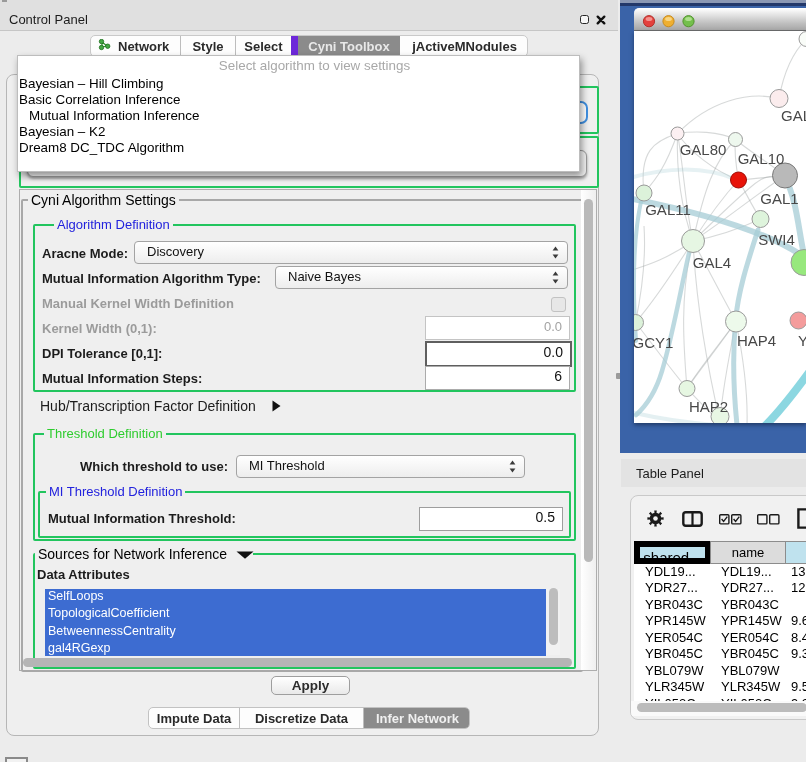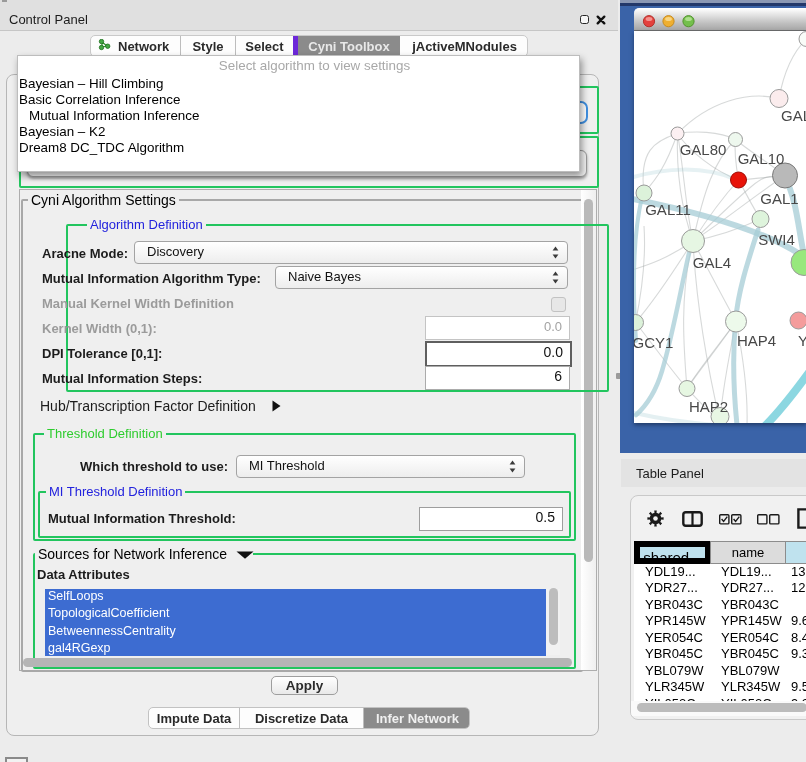--- a/index.html
+++ b/index.html
@@ -42,21 +42,21 @@
 
 <div class="abs" style="left:19px;top:189px;width:578px;height:482px;border:1px solid #adadad;box-sizing:border-box;"></div>
 
 <div class="gbox" style="left:21px;top:199px;width:558px;height:469px;border-color:#a8a8a8;">
   <div class="gtitle" style="left:5px;font-size:14px;">Cyni Algorithm Settings</div>
 </div>
 
 <div class="abs" style="left:581px;top:190px;width:15px;height:480px;background:linear-gradient(to right,#ffffff,#efefef);"></div>
 <div class="abs" style="left:584px;top:199px;width:9px;height:363px;background:#b9b9b9;border-radius:5px;"></div>
 
-<div class="gbox" style="left:33px;top:224px;width:539px;height:164px;margin-left:33px;">
+<div class="gbox" style="left:33px;top:224px;width:539px;height:164px;">
   <div class="gtitle" style="left:19px;color:#2222dd;">Algorithm Definition</div>
 </div>
 <div class="lbl b" style="left:42px;top:246px;">Aracne Mode:</div>
 <div class="combo" style="left:134px;top:241px;width:432px;height:21px;">
     <span class="ct">Discovery</span>
   <svg class="spin" width="7" height="13" viewBox="0 0 7 13">
       <path d="M3.5 0.5 L6.4 4.5 H0.6 Z" fill="#3a3a3a"></path>
       <path d="M3.5 12.5 L6.4 8.5 H0.6 Z" fill="#3a3a3a"></path>
     </svg>
 </div>
@@ -114,34 +114,34 @@
     <path d="M0.5 0.5 H17.5 L9 7.8 Z" fill="#111"></path>
   </svg>
 <div class="lbl b" style="left:37px;top:567px;">Data Attributes</div>
 <div class="abs" style="left:45px;top:589px;width:501px;height:67px;background:#3d6cd1;overflow:hidden;">
   <div style="color:#fff;font-size:12.5px;line-height:17.5px;padding:0 0 0 3px;margin-top:-1.5px;">SelfLoops<br>TopologicalCoefficient<br>BetweennessCentrality<br>gal4RGexp</div>
 </div>
 <div class="abs" style="left:546px;top:589px;width:14px;height:66px;background:#f2f2f2;"></div>
 <div class="abs" style="left:549px;top:588px;width:9px;height:57px;background:#bdbdbd;border-radius:5px;"></div>
 <div class="abs" style="left:23px;top:658px;width:549px;height:9px;background:#b5b5b5;border-radius:5px;"></div>
 
-<div class="abs" style="left:271px;top:676px;width:67px;height:19px;background:linear-gradient(#ffffff,#e9e9e9);border:1px solid #9e9e9e;border-radius:5px;box-sizing:border-box;text-align:center;font-size:13.5px;font-weight:bold;color:#2c2c2c;line-height:17px;">Apply</div>
+<div class="abs" style="left:271px;top:676px;width:79px;height:19px;background:linear-gradient(#ffffff,#e9e9e9);border:1px solid #9e9e9e;border-radius:5px;box-sizing:border-box;text-align:center;font-size:13.5px;font-weight:bold;color:#2c2c2c;line-height:17px;">Apply</div>
 
 <div class="abs" style="left:148px;top:707px;width:322px;height:22px;background:#fdfdfd;border:1px solid #c2c2c2;border-radius:5px;box-sizing:border-box;overflow:hidden;font-size:13px;font-weight:bold;color:#2a2a2a;">
   <div class="abs" style="left:0;top:0;width:91px;height:22px;text-align:center;line-height:21px;border-right:1px solid #bdbdbd;box-sizing:border-box;">Impute Data</div>
   <div class="abs" style="left:91px;top:0;width:124px;height:22px;text-align:center;line-height:21px;border-right:1px solid #bdbdbd;box-sizing:border-box;">Discretize Data</div>
   <div class="abs" style="left:215px;top:0;width:107px;height:22px;text-align:center;line-height:21px;background:#8b8b8b;color:#f0f0f0;">Infer Network</div>
 </div>
 
 <div class="abs" style="left:90px;top:35px;width:438px;height:22px;background:#fdfdfd;border:1px solid #c9c9c9;border-radius:5px;box-sizing:border-box;overflow:hidden;font-size:13px;font-weight:bold;color:#2a2a2a;">
   <div class="abs" style="left:0;top:0;width:90px;height:22px;line-height:21px;border-right:1px solid #bdbdbd;box-sizing:border-box;">
     <span style="position:absolute;left:27px;">Network</span>
   </div>
   <div class="abs" style="left:90px;top:0;width:55px;height:22px;text-align:center;line-height:21px;border-right:1px solid #bdbdbd;box-sizing:border-box;">Style</div>
-  <div class="abs" style="left:145px;top:0;width:62px;height:22px;text-align:center;line-height:21px;border-right:5px solid #6d28d9;box-sizing:border-box;">Select</div>
+  <div class="abs" style="left:145px;top:0;width:62px;height:22px;text-align:center;line-height:21px;border-right:7px solid #6d28d9;box-sizing:border-box;">Select</div>
   <div class="abs" style="left:207px;top:0;width:102px;height:22px;text-align:center;line-height:21px;background:#8b8b8b;color:#e8e8e8;">Cyni Toolbox</div>
   <div class="abs" style="left:309px;top:0;width:129px;height:22px;text-align:center;line-height:21px;">jActiveMNodules</div>
 </div>
 
 <svg class="abs" style="left:98px;top:39px;" width="13" height="14" viewBox="0 0 13 14">
   <path d="M4 3 L9 7 M4 8 L9 7 M4 3 L4 8" stroke="#2f8f2f" stroke-width="1.2" fill="none"></path>
   <circle cx="3.5" cy="2.5" r="2.2" fill="#45a845" stroke="#1c6e1c" stroke-width="0.8"></circle>
   <circle cx="3.5" cy="8.5" r="2.2" fill="#45a845" stroke="#1c6e1c" stroke-width="0.8"></circle>
   <circle cx="9.7" cy="7.2" r="2.2" fill="#45a845" stroke="#1c6e1c" stroke-width="0.8"></circle>
 </svg>

